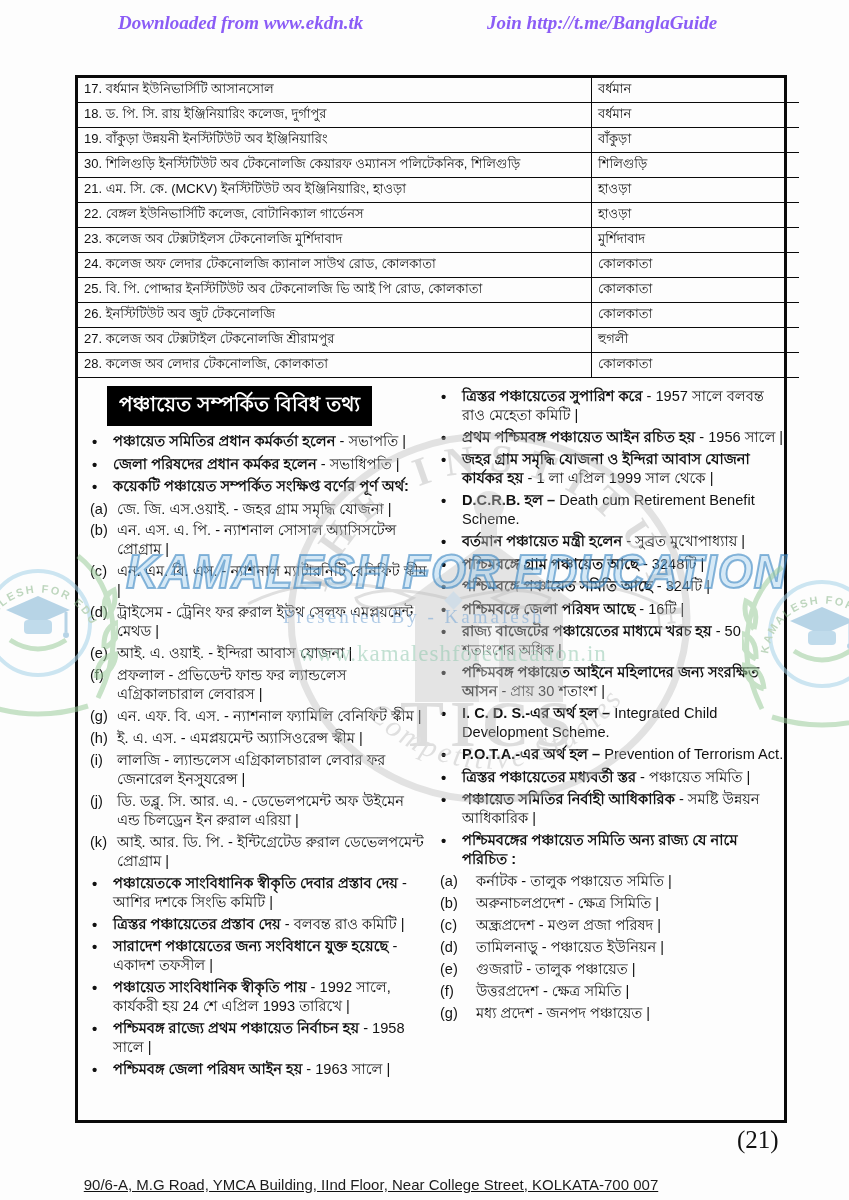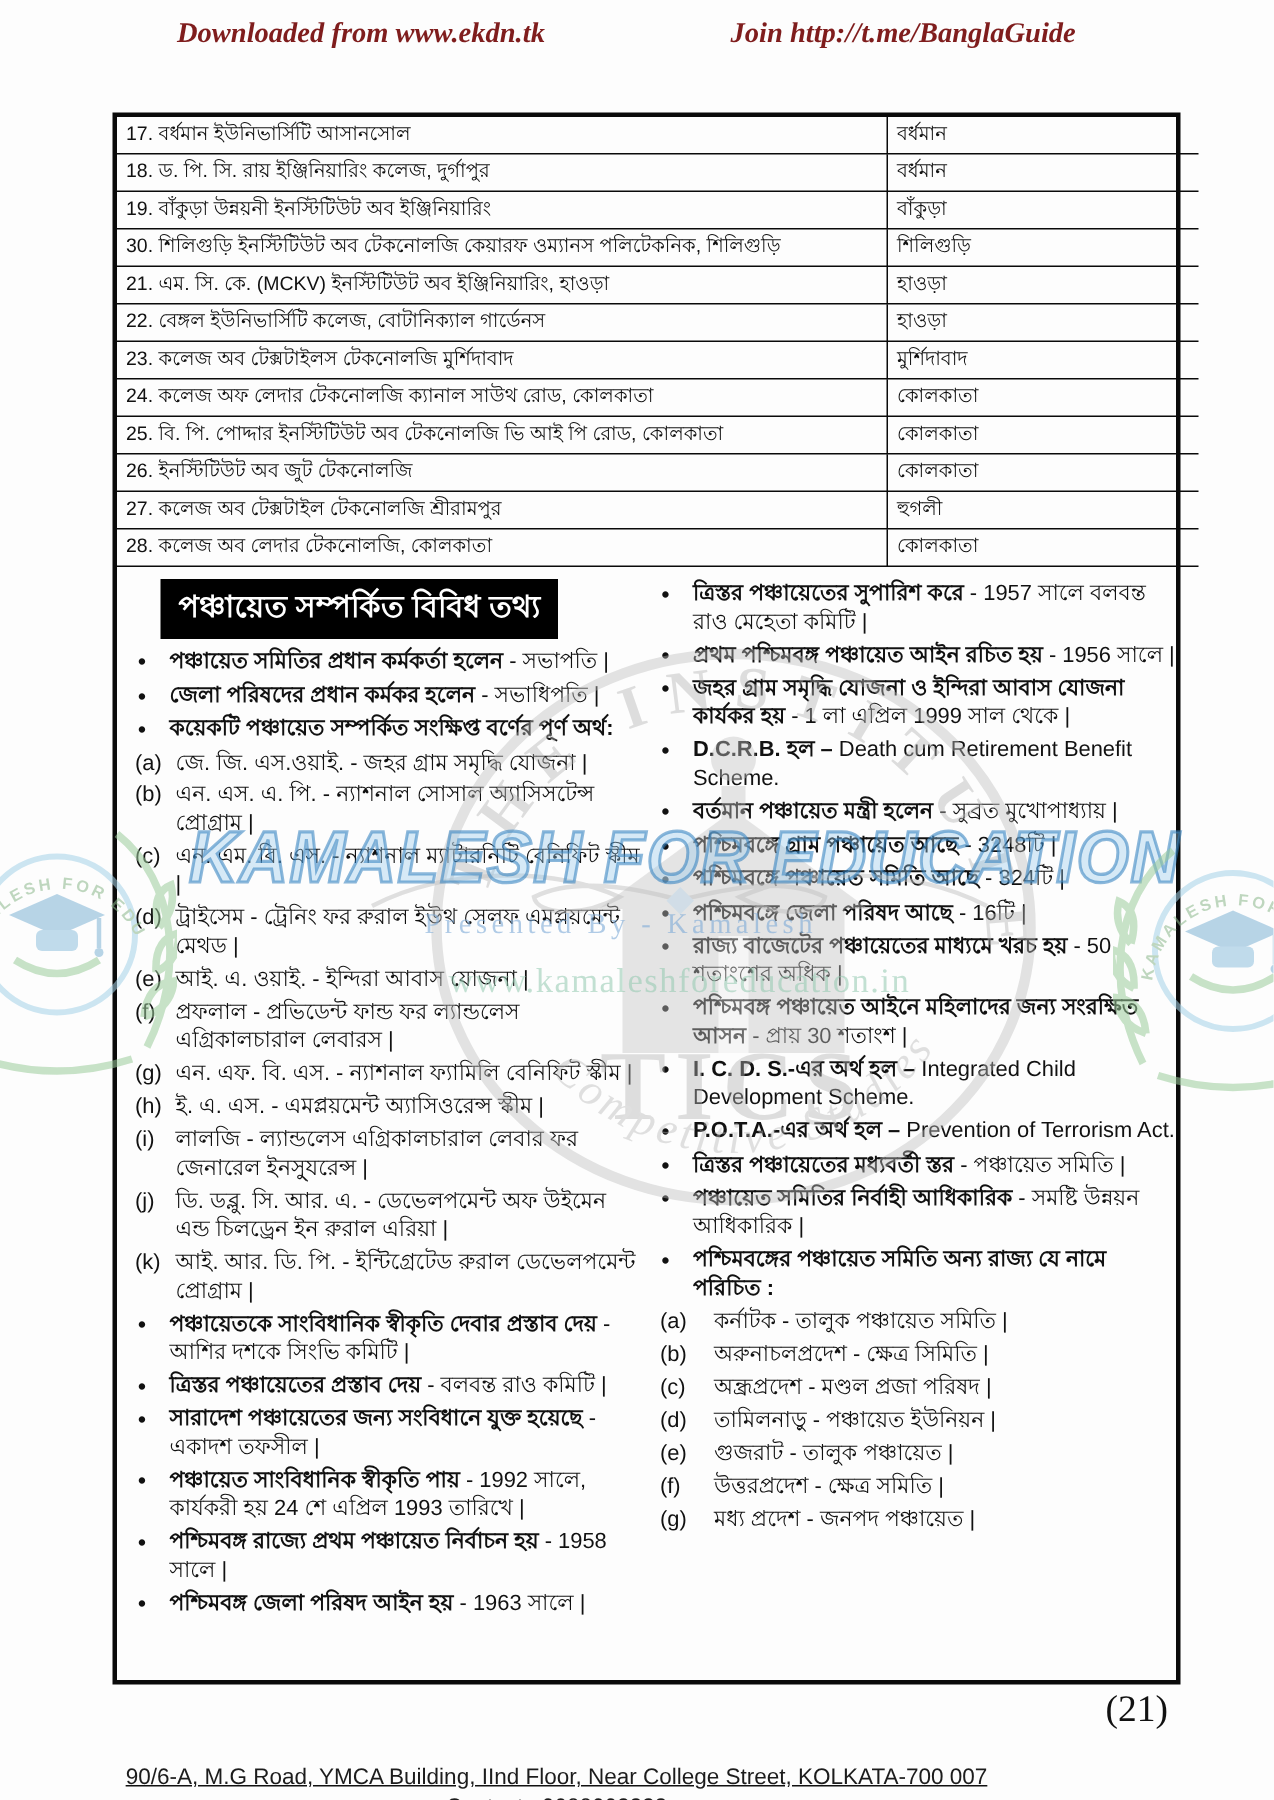--- a/index.html
+++ b/index.html
@@ -5,21 +5,21 @@
   html,body{margin:0;padding:0;}
   body{
     width:849px;height:1200px;position:relative;background:#fdfdfd;
     font-family:"Liberation Sans","DejaVu Sans",sans-serif;color:#111;
     overflow:hidden;
   }
   
   .page-header span{
     position:absolute;top:12px;
     font-family:"Liberation Serif","DejaVu Serif",serif;
-    font-style:italic;font-weight:bold;font-size:19px;color:#7f1d1d;
+    font-style:italic;font-weight:bold;font-size:19px;color:#8b5cf6;
   }
   .hdr-left{left:118px;}
   .hdr-right{left:487px;}
 
   
   .main-box{
     position:absolute;left:75px;top:75px;width:706px;
     border:3px solid #0a0a0a;background:transparent;z-index:1;
   }
   table.college{border-collapse:collapse;width:100%;table-layout:fixed;}

